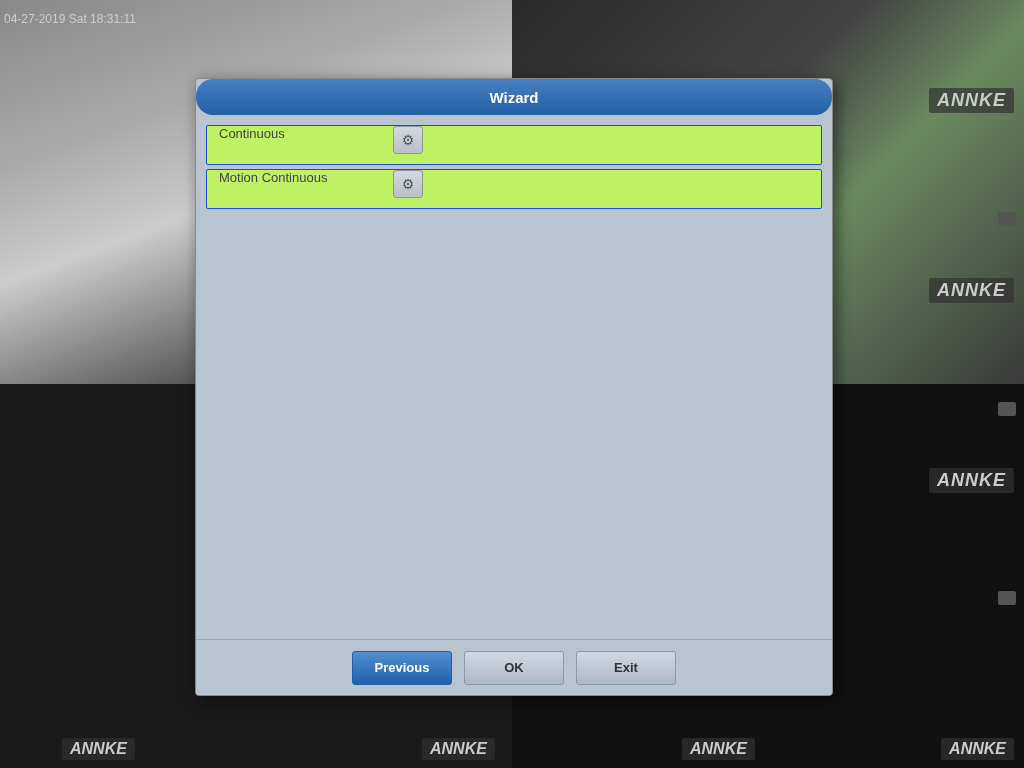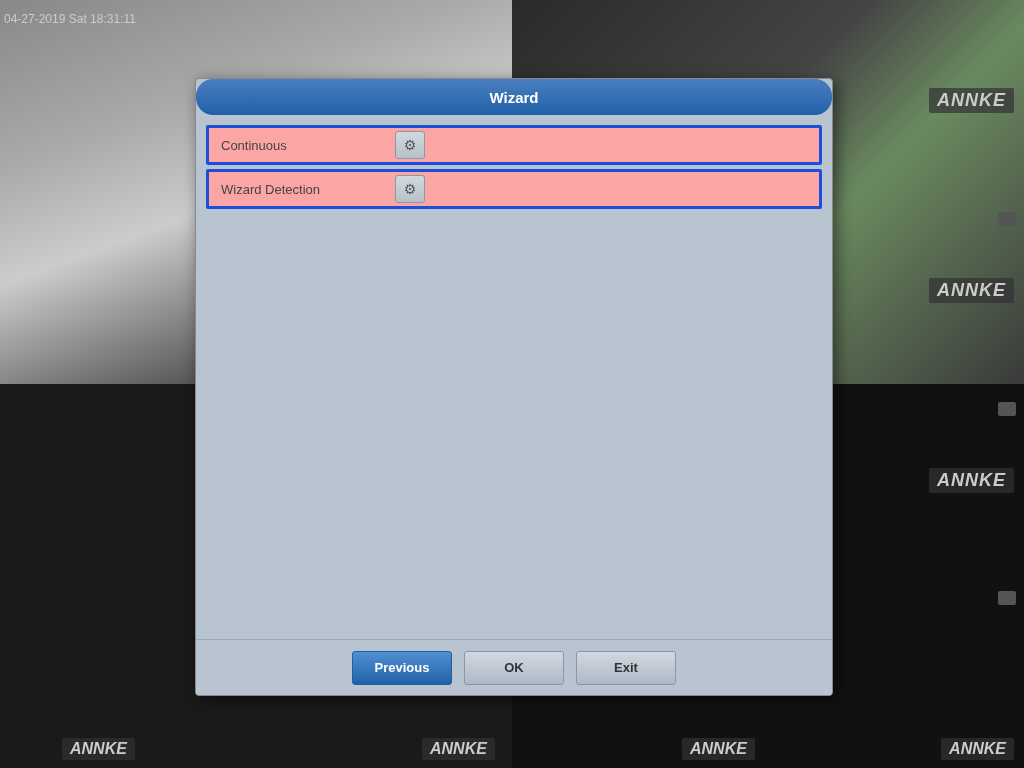--- a/index.html
+++ b/index.html
@@ -121,23 +121,23 @@
     }
 
     .dialog-content {
       padding: 10px;
       background: #b8c4d0;
       height: calc(100% - 36px - 56px);
     }
 
     .record-row {
       display: flex;
-      align-items: center;
-      background: #fca5a5;
-      border: 3px solid #1d4ed8;
+      align-items: flex-start;
+      background: #bef264;
+      border: 1px solid #1d4ed8;
       margin-bottom: 4px;
       height: 40px;
       border-radius: 2px;
     }
 
     .record-label {
       width: 180px;
       padding-left: 12px;
       color: #444;
       font-size: 13px;
@@ -234,21 +234,21 @@
       <div class="record-row">
         <span class="record-label">Continuous</span>
         <div class="record-settings">
           <button class="settings-btn">
             <span>⚙</span>
           </button>
         </div>
       </div>
 
       <div class="record-row">
-        <span class="record-label">Wizard Detection</span>
+        <span class="record-label">Motion Continuous</span>
         <div class="record-settings">
           <button class="settings-btn">
             <span>⚙</span>
           </button>
         </div>
       </div>
 
     </div>
 
     <div class="dialog-footer">

